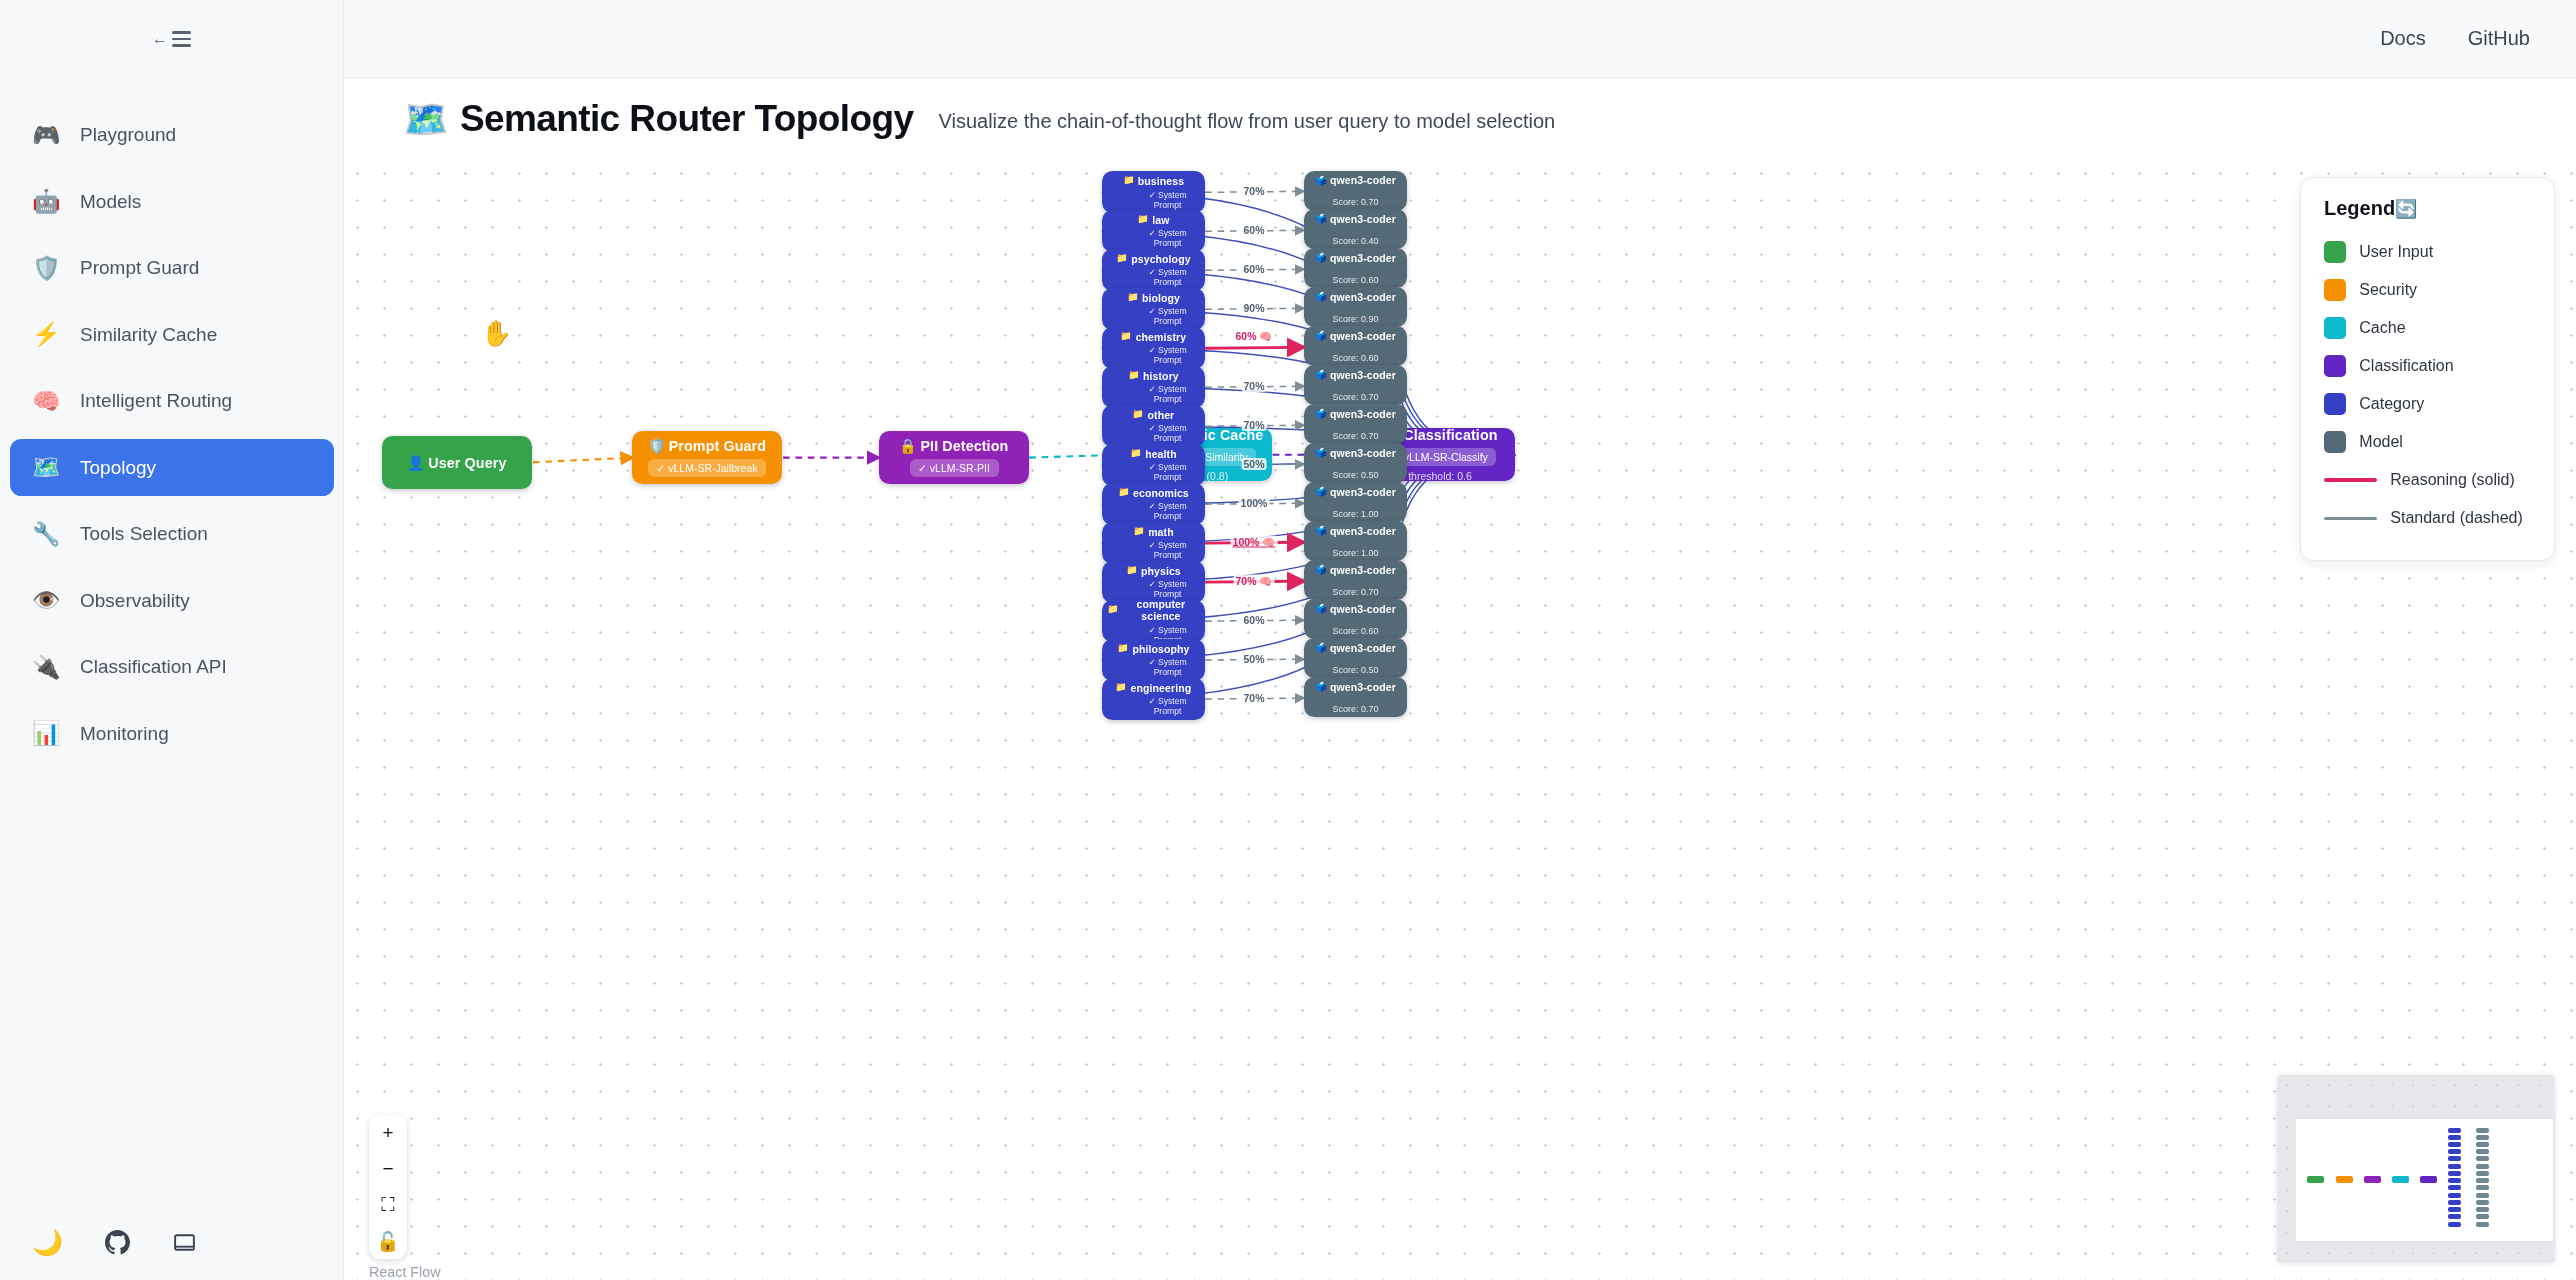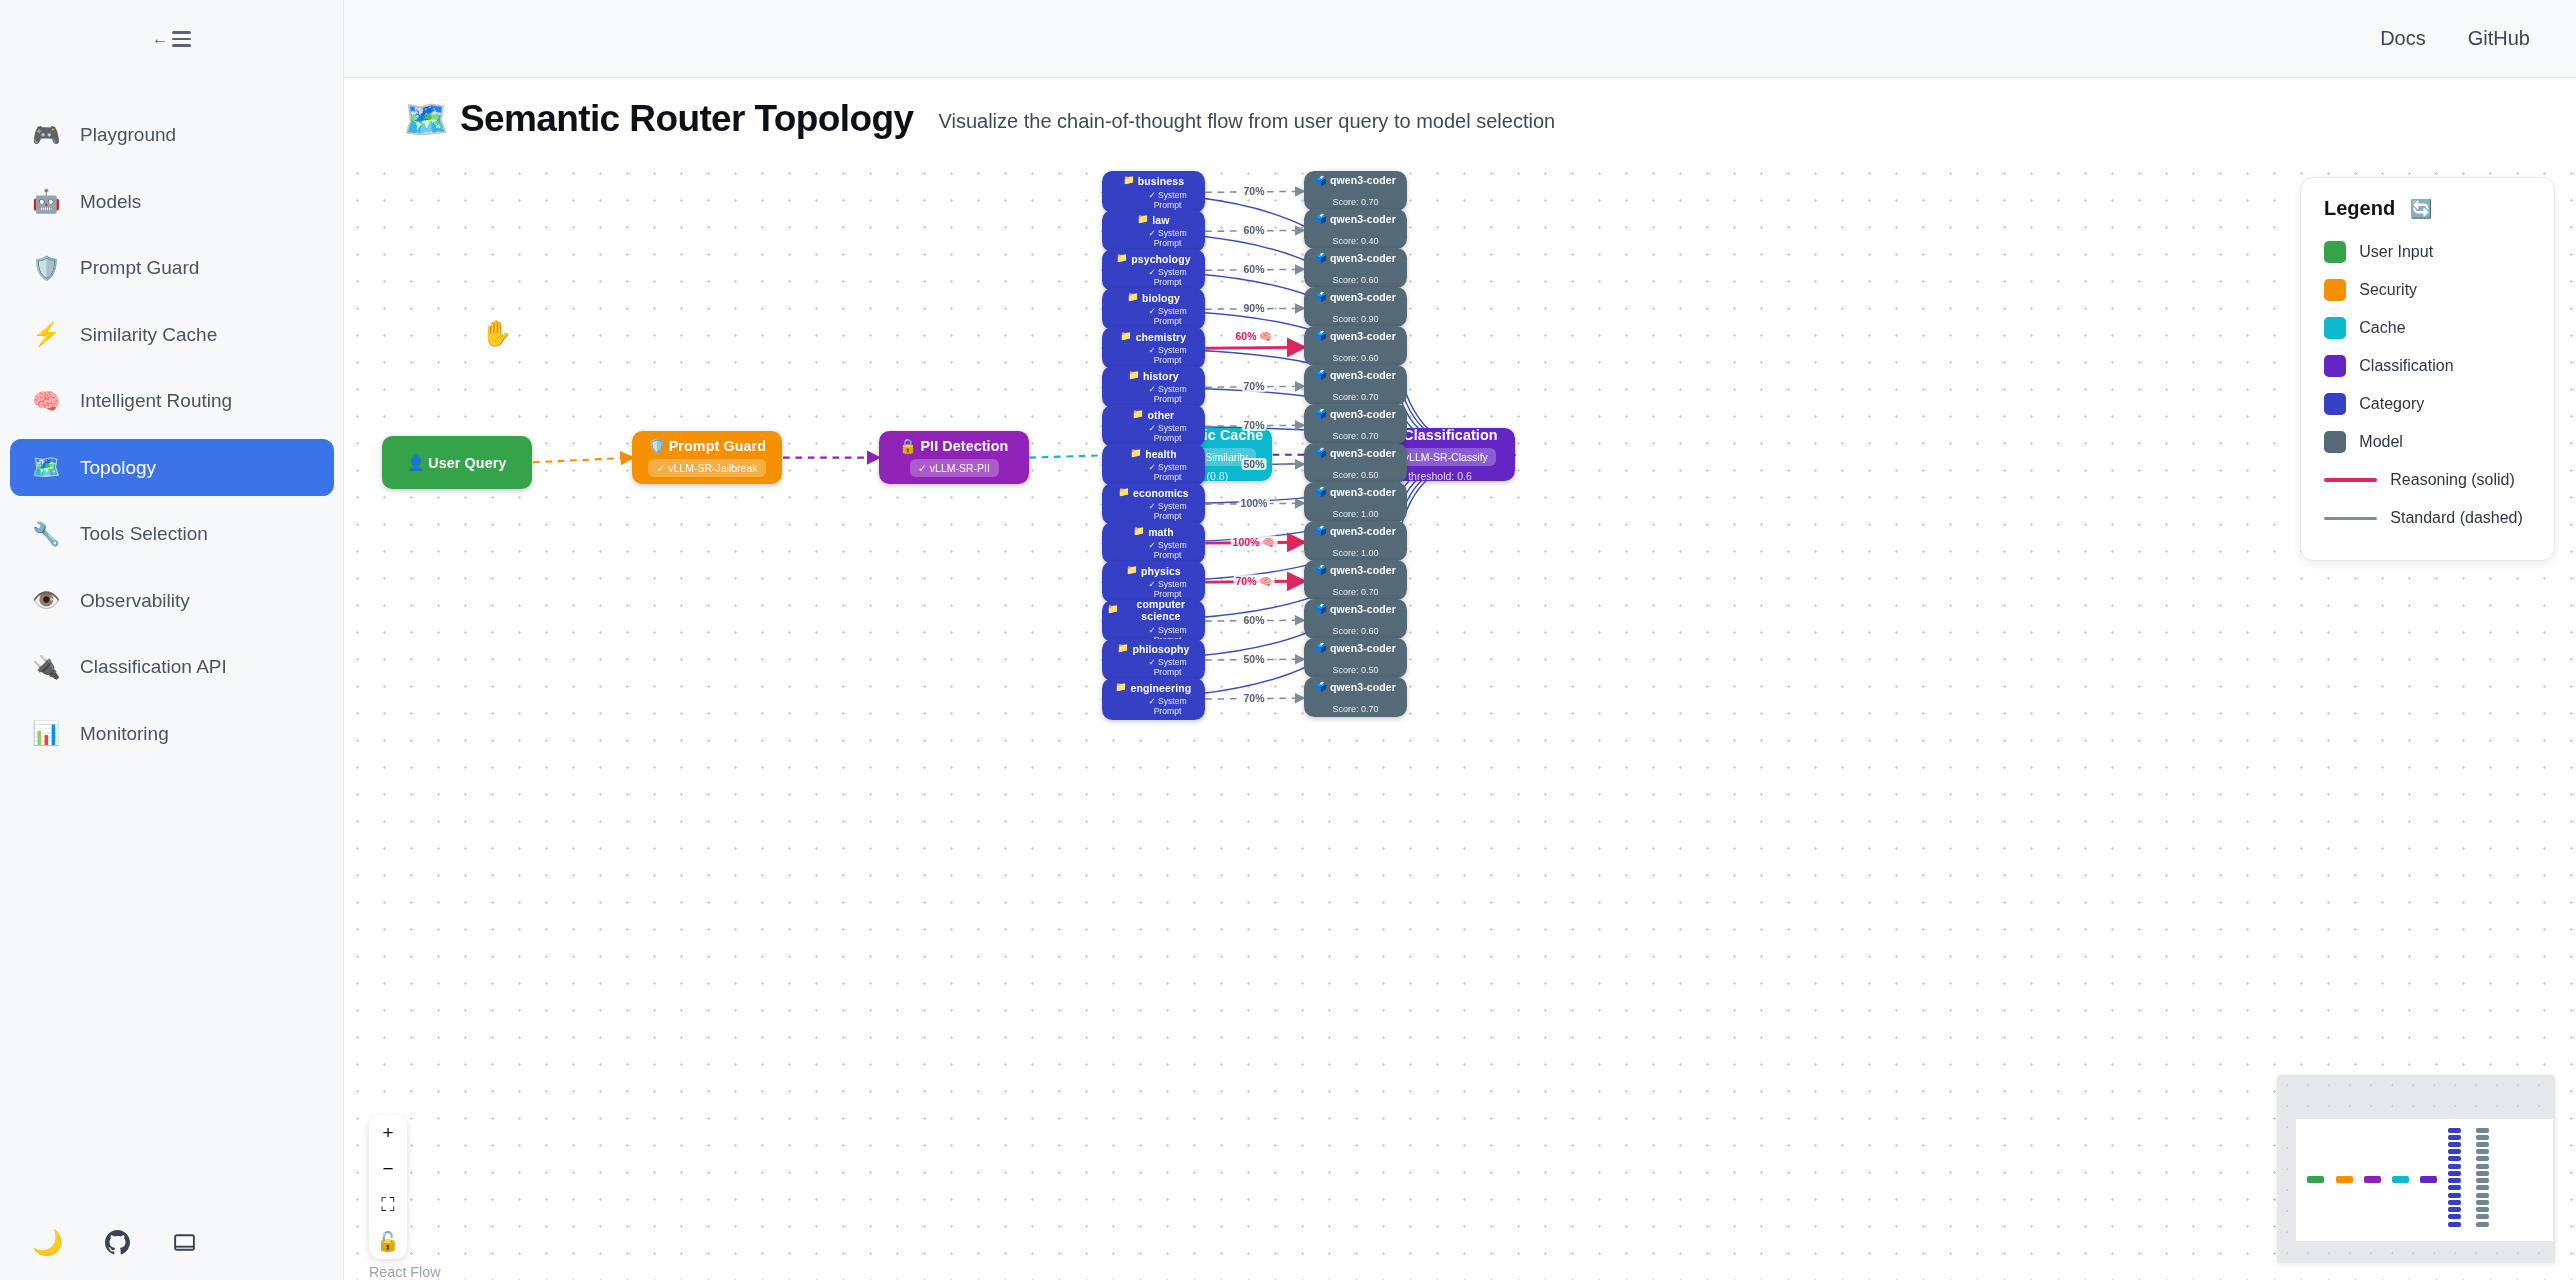--- a/index.html
+++ b/index.html
@@ -88,21 +88,21 @@
     background: rgba(255,255,255,.82); padding: 0 1.9px; border-radius:2.9px;
   }
   .edge-label.reason { color: #d81b5e; }
 
   
   #legend {
     position: absolute; top: 17px; right: 21px; width: 255px;
     background: #ffffff; border: 1px solid #e6e9ee; border-radius: 13.3px;
     box-shadow: 0 2.9px 9.5px rgba(20,30,50,.08); padding: 19px 23px 23px 23px;
   }
-  #legend h4 { font-size: 20px; color: #101319; display: flex; align-items: center; gap: 15px; margin-bottom: 13.3px;}
+  #legend h4 { font-size: 20px; color: #101319; display: flex; align-items: center; margin-bottom: 13.3px;}
   .lg-row { display: flex; align-items: center; gap: 13.3px; height: 38px; font-size: 16px; color: #2e3642; }
   .sw { width: 22px; height: 22px; border-radius: 4.8px; flex: 0 0 22px; }
   .ln { width: 53px; height: 3.8px; border-radius: 2.9px; flex: 0 0 53px; }
 
   
   #controls {
     position: absolute; left: 25px; bottom: 21px; width: 38px;
     background: #ffffff; border-radius: 11.4px; box-shadow: 0 1.9px 7.6px rgba(20,30,50,.16);
     display: flex; flex-direction: column; overflow: hidden;
   }
@@ -507,21 +507,21 @@
       <div id="edgelabels">
           <div class="edge-label" style="left: 910px; top: 31px;">70%</div>
           <div class="edge-label" style="left: 910px; top: 70px;">60%</div>
           <div class="edge-label" style="left: 910px; top: 109px;">60%</div>
           <div class="edge-label" style="left: 910px; top: 148px;">90%</div>
           <div class="edge-label reason" style="left: 910px; top: 176px;">60% 🧠</div>
           <div class="edge-label" style="left: 910px; top: 226px;">70%</div>
           <div class="edge-label" style="left: 910px; top: 265px;">70%</div>
           <div class="edge-label" style="left: 910px; top: 304px;">50%</div>
           <div class="edge-label" style="left: 910px; top: 343px;">100%</div>
-          <div class="edge-label reason" style="left: 910px; top: 382px;">100% 🧠</div>
+          <div class="edge-label reason" style="left: 910px; top: 382px; text-decoration: underline;">100% 🧠</div>
           <div class="edge-label reason" style="left: 910px; top: 421px;">70% 🧠</div>
           <div class="edge-label" style="left: 910px; top: 460px;">60%</div>
           <div class="edge-label" style="left: 910px; top: 499px;">50%</div>
           <div class="edge-label" style="left: 910px; top: 538px;">70%</div>
         </div>
 
       <div style="position:absolute;left:137px;top:159px;font-size:25px;pointer-events:none;">✋</div>
 
       <div id="legend">
         <h4>

